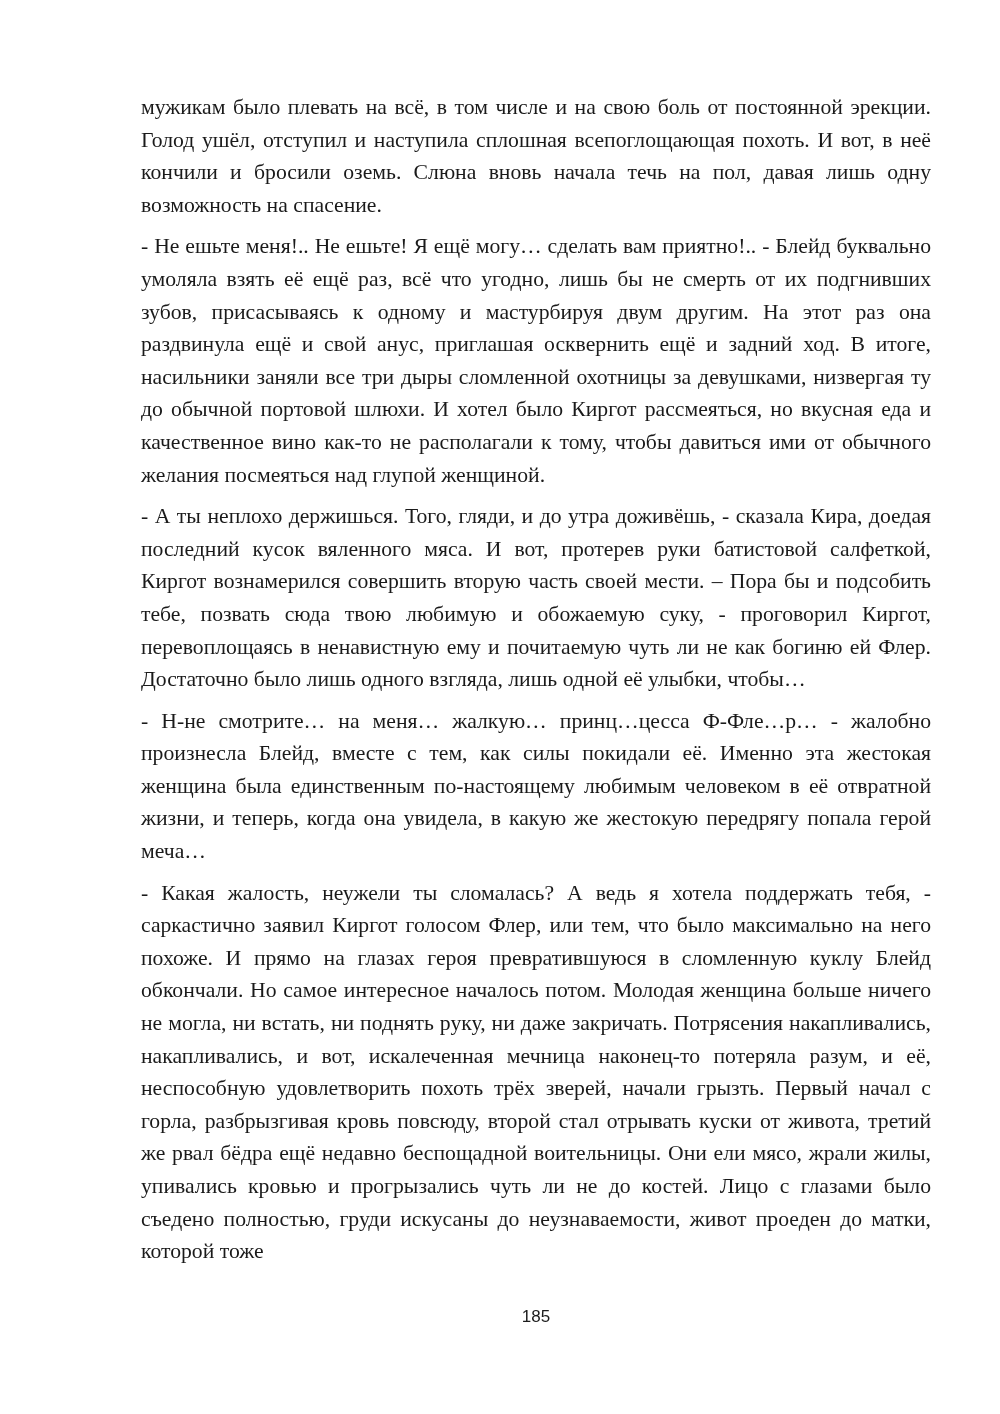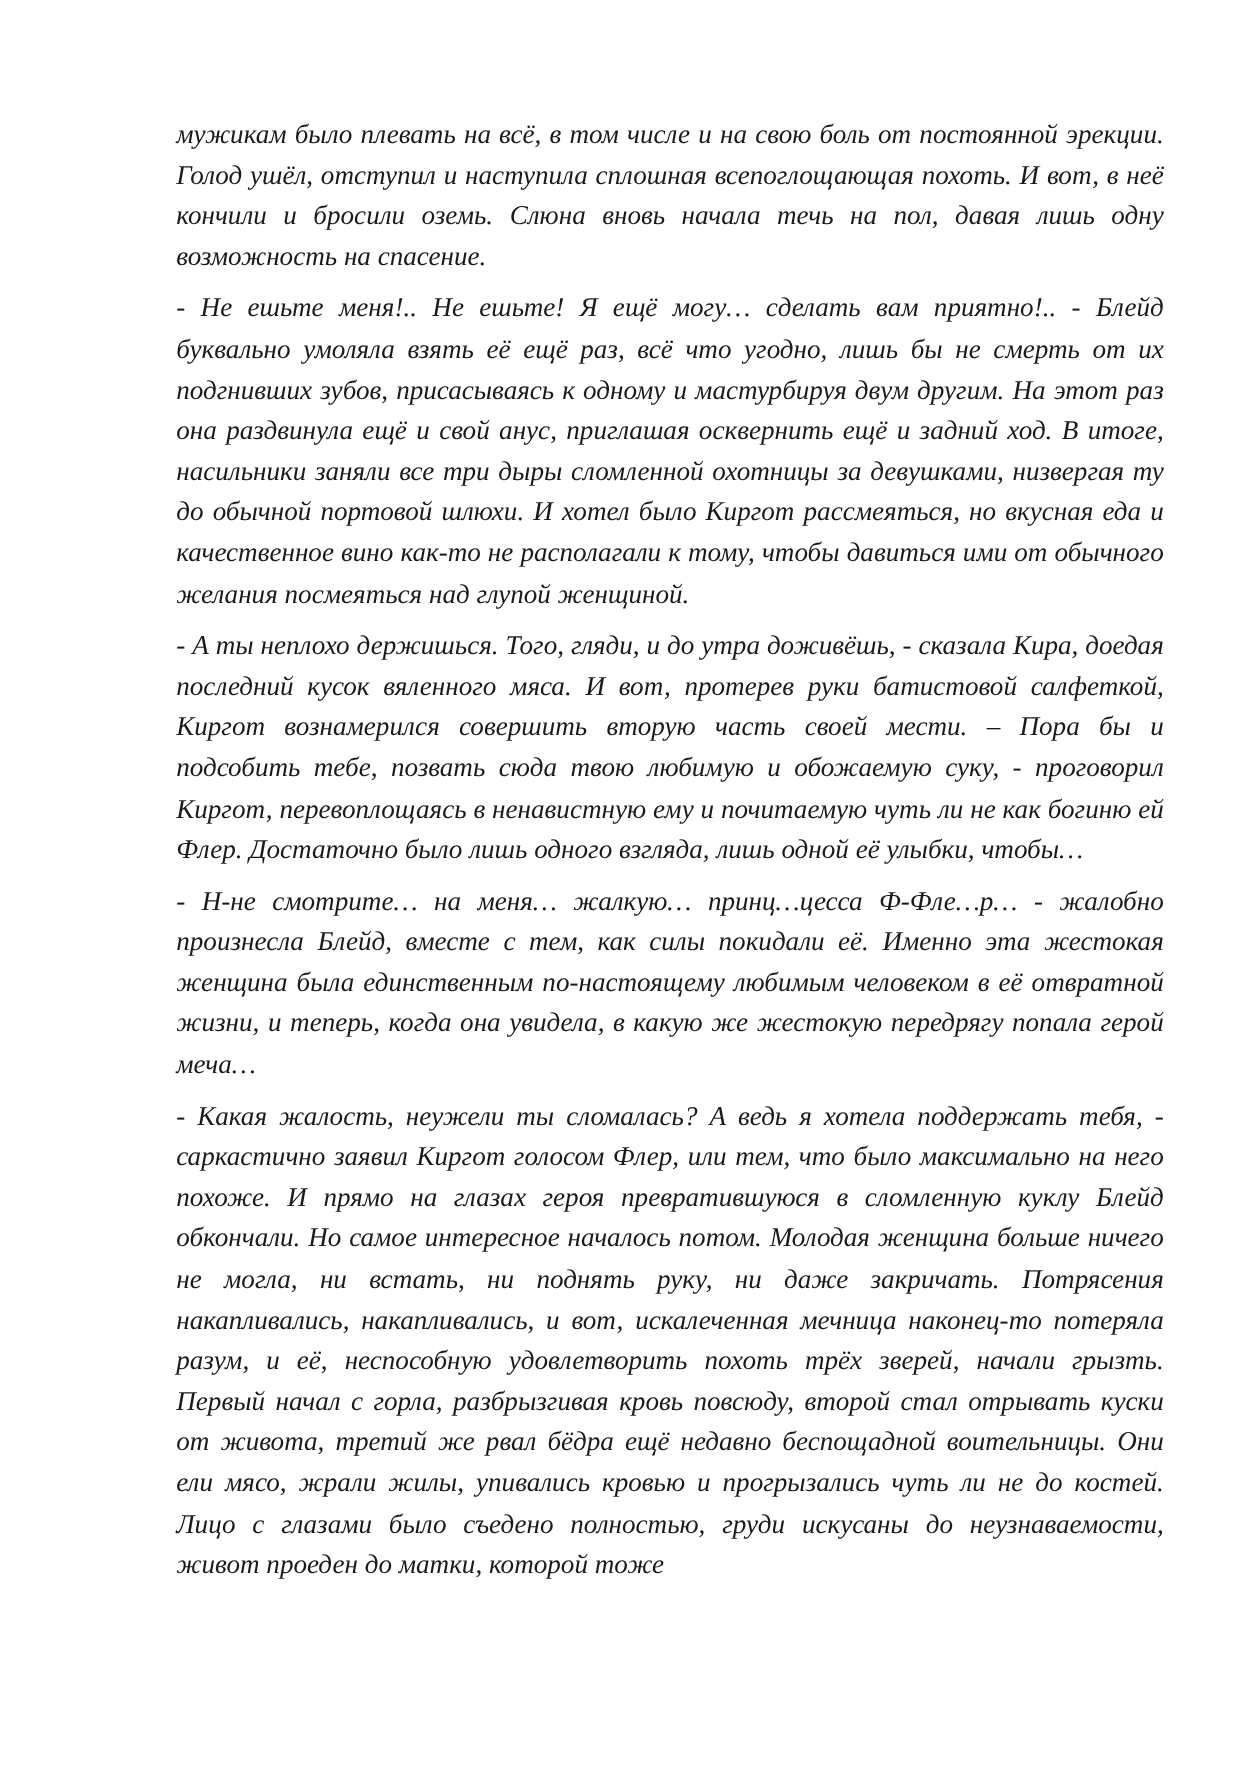--- a/index.html
+++ b/index.html
@@ -18,21 +18,20 @@
   }
   .text-block {
     position: absolute;
     left: 141px;
     top: 91px;
     width: 790px;
     font-size: 21.7px;
     line-height: 32.6px;
     text-align: justify;
     hyphens: none;
-    font-style: italic;
     -webkit-hyphens: none;
   }
   .text-block p {
     margin: 0 0 9px 0;
     padding: 0;
   }
   .page-number {
     position: absolute;
     top: 1306px;
     left: 141px;
@@ -48,13 +47,14 @@
 <body>
 
 <div class="page">
   <div class="text-block">
     <p>мужикам было плевать на всё, в том числе и на свою боль от постоянной эрекции. Голод ушёл, отступил и наступила сплошная всепоглощающая похоть. И вот, в неё кончили и бросили оземь. Слюна вновь начала течь на пол, давая лишь одну возможность на спасение.</p>
     <p>- Не ешьте меня!.. Не ешьте! Я ещё могу… сделать вам приятно!.. - Блейд буквально умоляла взять её ещё раз, всё что угодно, лишь бы не смерть от их подгнивших зубов, присасываясь к одному и мастурбируя двум другим. На этот раз она раздвинула ещё и свой анус, приглашая осквернить ещё и задний ход. В итоге, насильники заняли все три дыры сломленной охотницы за девушками, низвергая ту до обычной портовой шлюхи. И хотел было Киргот рассмеяться, но вкусная еда и качественное вино как-то не располагали к тому, чтобы давиться ими от обычного желания посмеяться над глупой женщиной.</p>
     <p>- А ты неплохо держишься. Того, гляди, и до утра доживёшь, - сказала Кира, доедая последний кусок вяленного мяса. И вот, протерев руки батистовой салфеткой, Киргот вознамерился совершить вторую часть своей мести. – Пора бы и подсобить тебе, позвать сюда твою любимую и обожаемую суку, - проговорил Киргот, перевоплощаясь в ненавистную ему и почитаемую чуть ли не как богиню ей Флер. Достаточно было лишь одного взгляда, лишь одной её улыбки, чтобы…</p>
     <p>- Н-не смотрите… на меня… жалкую… принц…цесса Ф-Фле…р… - жалобно произнесла Блейд, вместе с тем, как силы покидали её. Именно эта жестокая женщина была единственным по-настоящему любимым человеком в её отвратной жизни, и теперь, когда она увидела, в какую же жестокую передрягу попала герой меча…</p>
     <p>- Какая жалость, неужели ты сломалась? А ведь я хотела поддержать тебя, - саркастично заявил Киргот голосом Флер, или тем, что было максимально на него похоже. И прямо на глазах героя превратившуюся в сломленную куклу Блейд обкончали. Но самое интересное началось потом. Молодая женщина больше ничего не могла, ни встать, ни поднять руку, ни даже закричать. Потрясения накапливались, накапливались, и вот, искалеченная мечница наконец-то потеряла разум, и её, неспособную удовлетворить похоть трёх зверей, начали грызть. Первый начал с горла, разбрызгивая кровь повсюду, второй стал отрывать куски от живота, третий же рвал бёдра ещё недавно беспощадной воительницы. Они ели мясо, жрали жилы, упивались кровью и прогрызались чуть ли не до костей. Лицо с глазами было съедено полностью, груди искусаны до неузнаваемости, живот проеден до матки, которой тоже</p>
   </div>
+  <div class="page-number">185</div>
 </div>
 
 </body></html>

